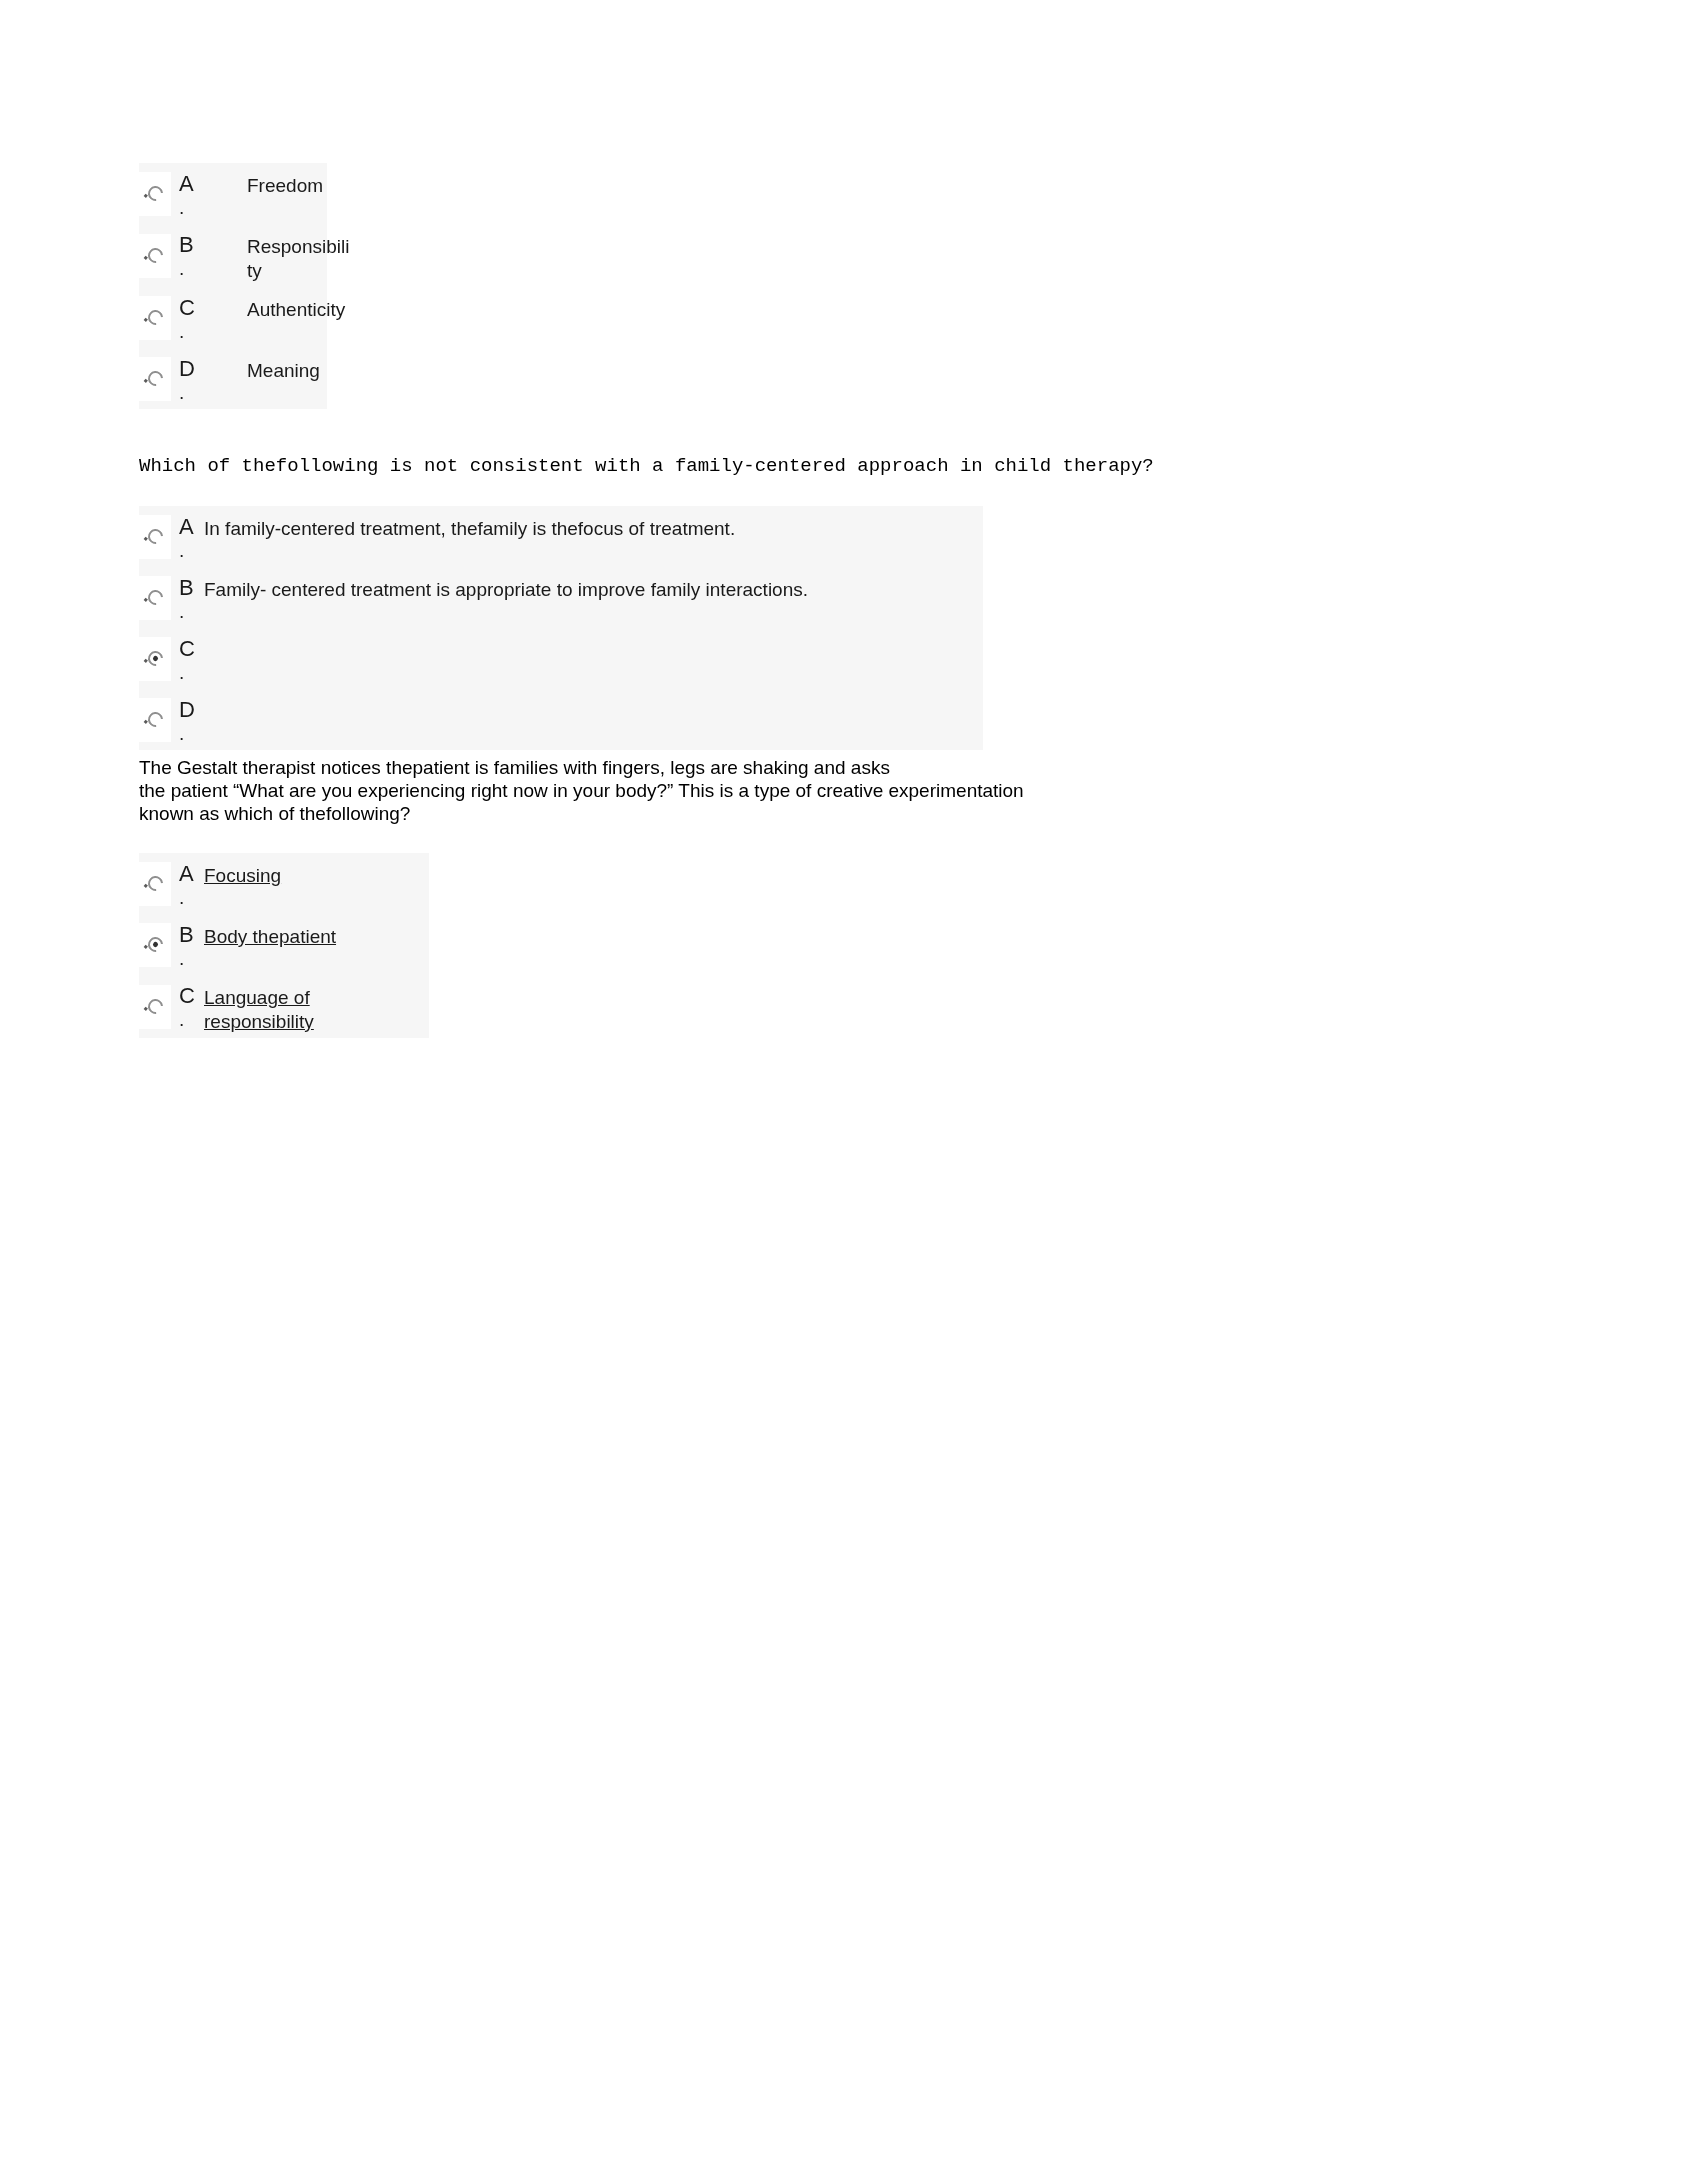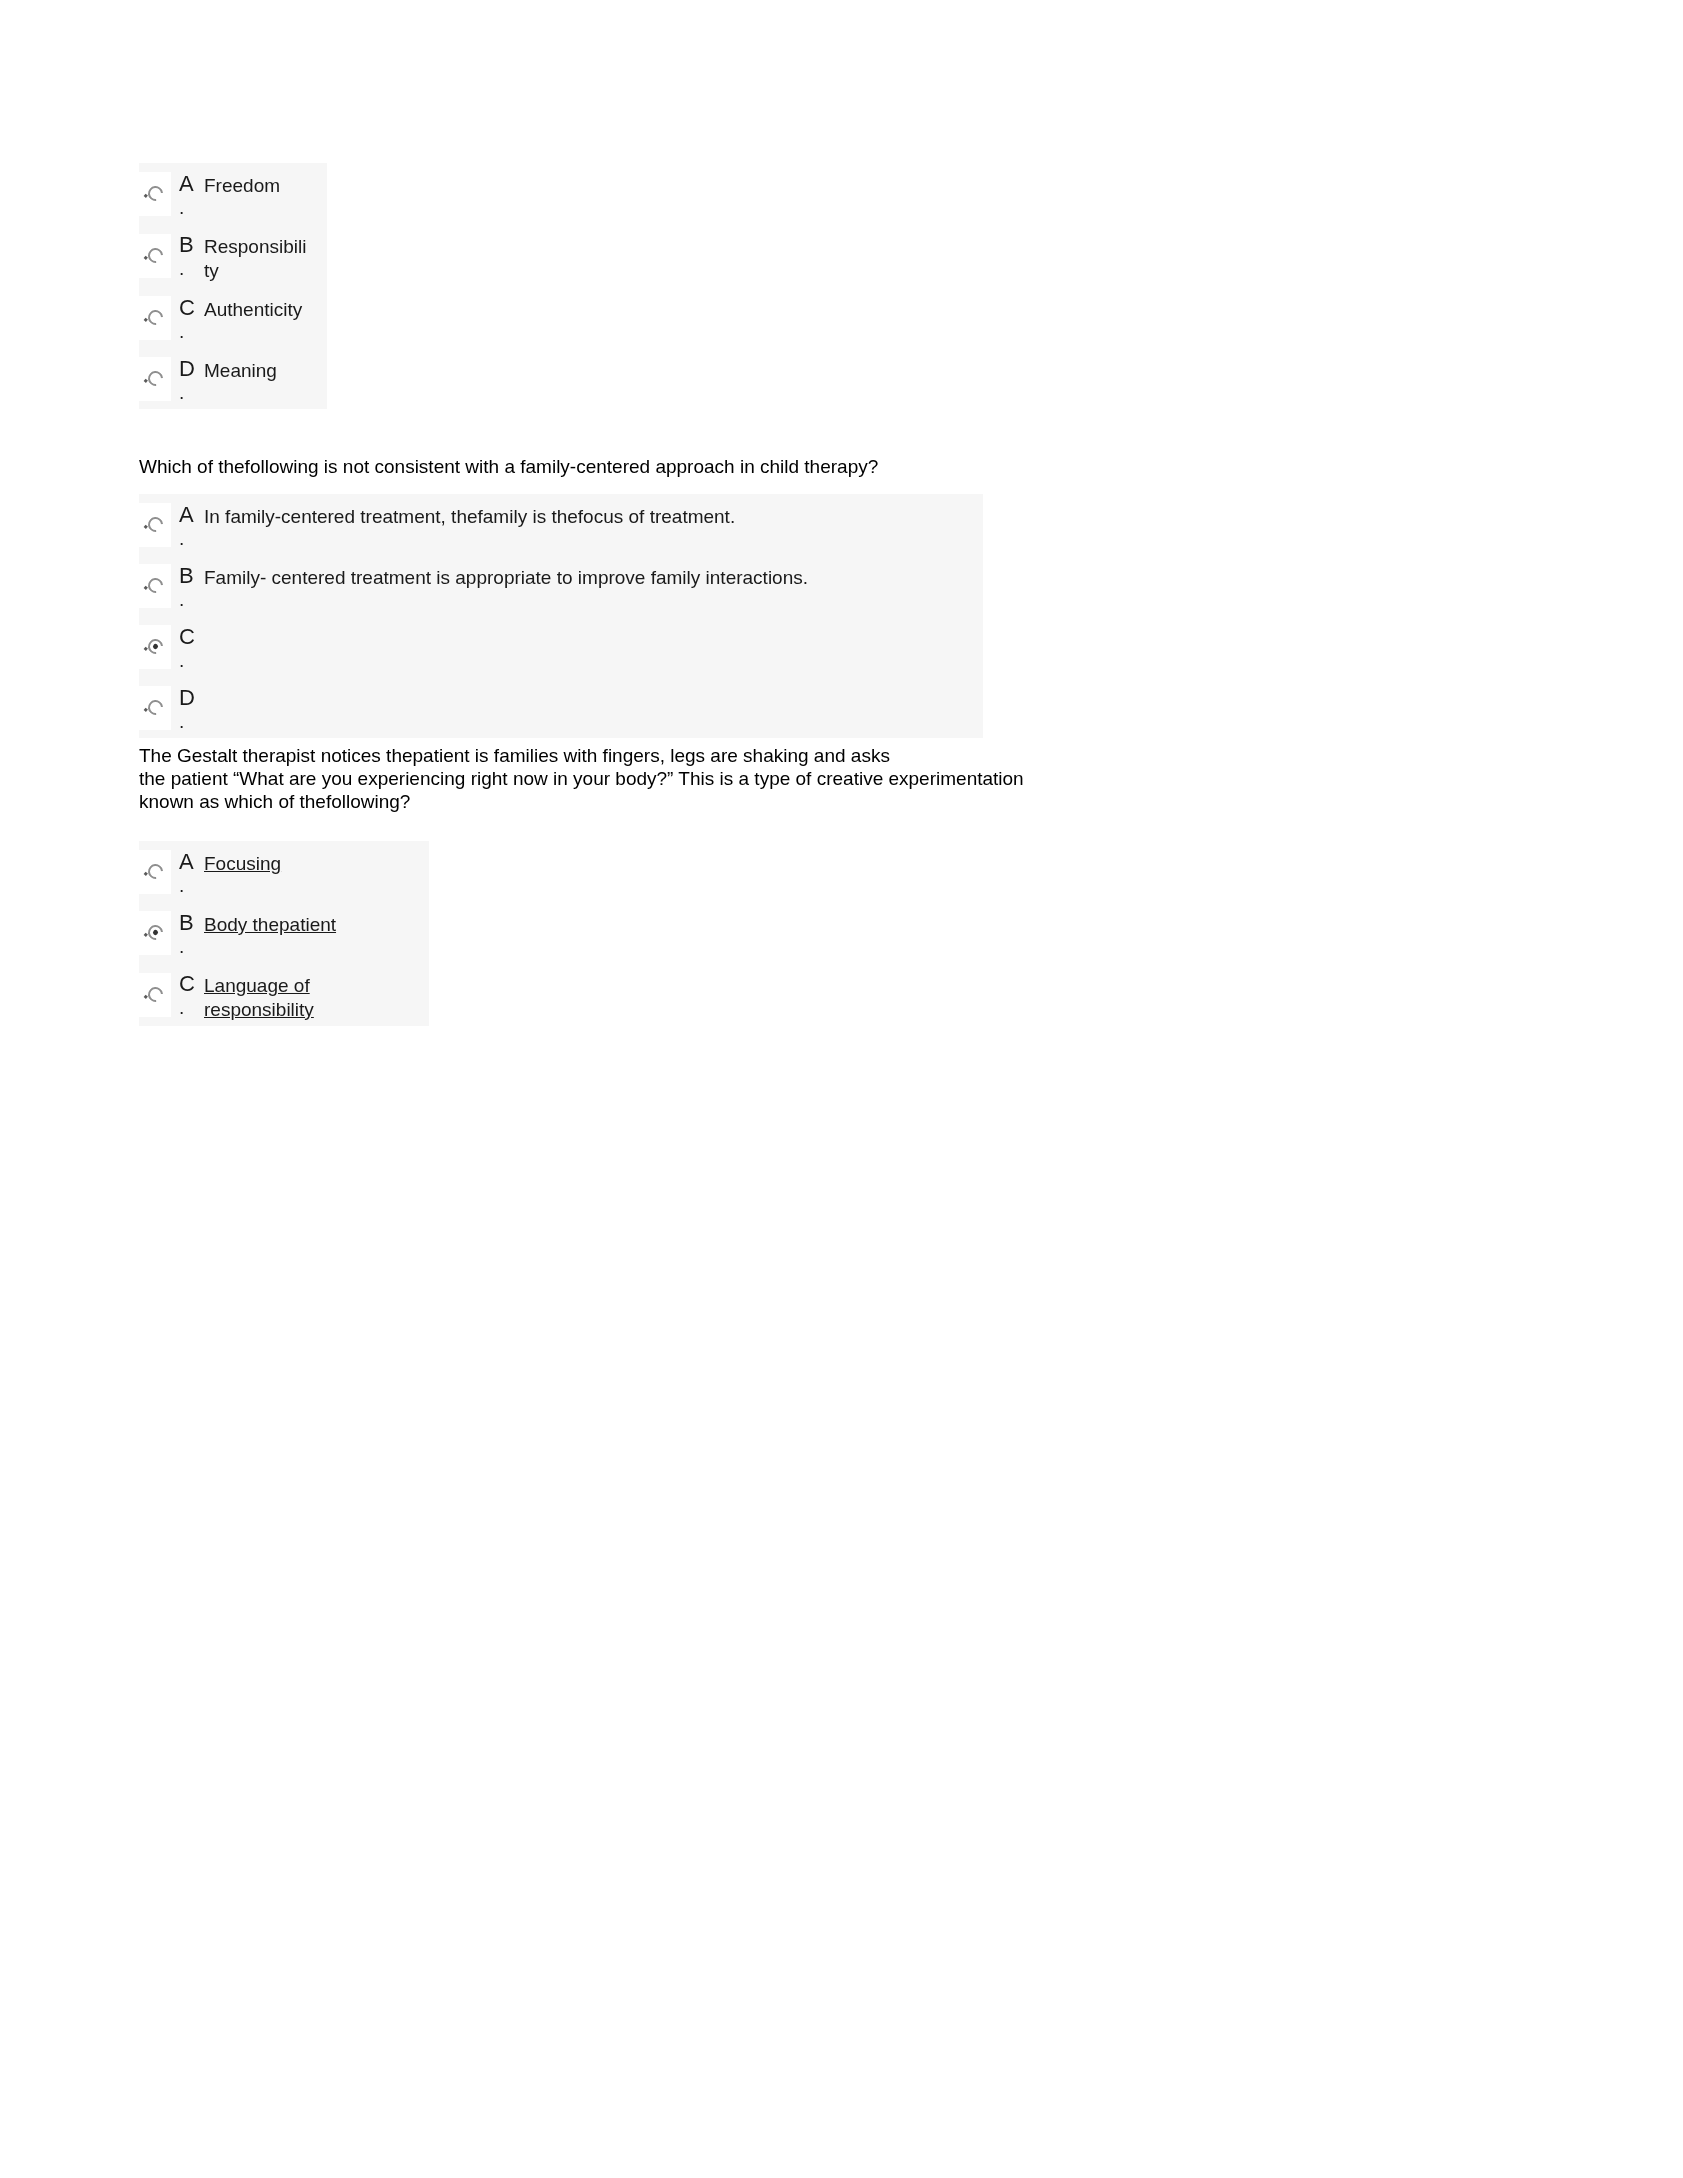--- a/index.html
+++ b/index.html
@@ -84,32 +84,32 @@
     line-height: 24px;
     color: #1a1a1a;
   }
 
   .opt-text {
     font-size: 19px;
     line-height: 24px;
     padding-top: 7px;
     color: #1a1a1a;
   }
-  .q1 .opt-text { max-width: 111px; }
+  .q1 .opt-text { max-width: 111px; margin-left: 43px; }
   .q2 .opt-text { max-width: 685px; }
   .q3 .opt-text { max-width: 139px; text-decoration: underline; }
 
   .q-text {
     font-size: 19px;
     line-height: 23px;
     color: #000000;
     white-space: pre-line;
     max-width: 1445px;
   }
-  .q-text.q2t { margin: 46px 0 16px 0; }
+  .q-text.q2t { margin: 46px 0 28px 0; font-family: Liberation Mono, monospace; }
   .q-text.q3t { margin: 6px 0 28px 0; }
 </style>
 </head>
 <body>
 
 <div class="page">
   <div class="content">
 
     <div class="opt-block q1">
 

